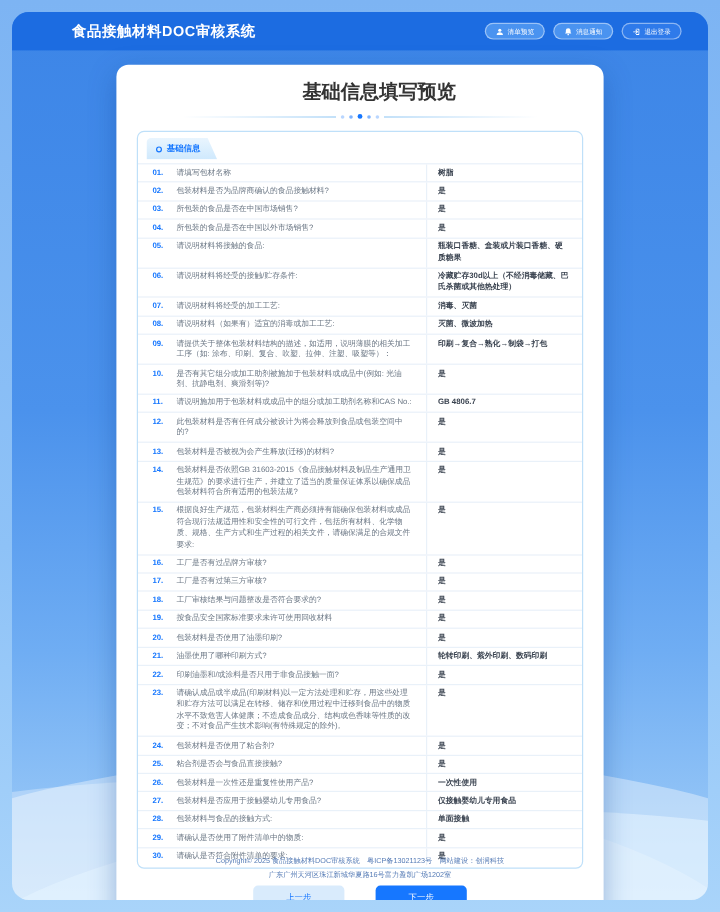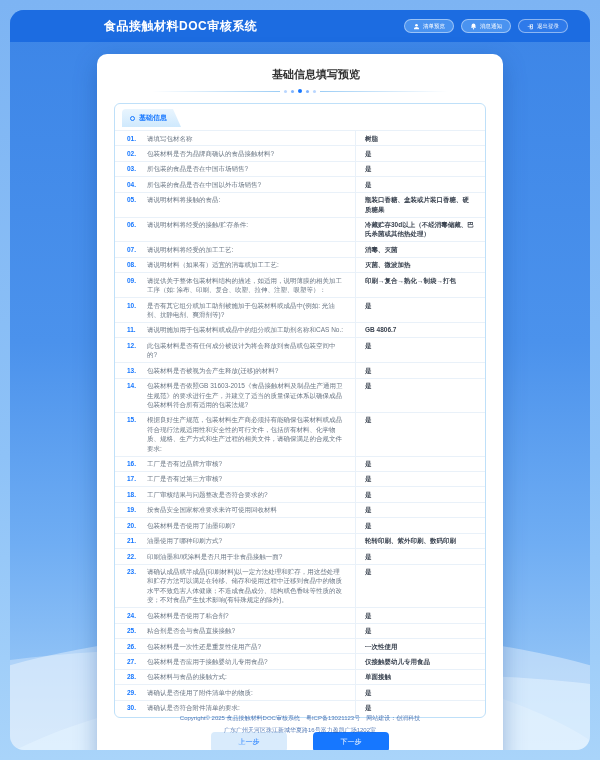--- a/index.html
+++ b/index.html
@@ -16,37 +16,37 @@
   .wave { position:absolute; border-radius:50%; }
   .w1 { left:-180px; right:-180px; bottom:-210px; height:330px; background:rgba(255,255,255,.38); }
   .w2 { left:-320px; right:-60px; bottom:-250px; height:350px; background:rgba(255,255,255,.30); }
   .w3 { left:-80px; right:-340px; bottom:-265px; height:340px; background:rgba(230,244,255,.55); }
 
   
   .topbar {
     position:relative; height:32px; background:#1c6ce1;
     display:flex; align-items:center; padding:0 22px 0 50px;
   }
-  .brand { color:#fff; font-size:12px; font-weight:bold; letter-spacing:.5px;margin-left:44px; }
+  .brand { color:#fff; font-size:12px; font-weight:bold; letter-spacing:.5px; }
   .topbar-actions { margin-left:auto; display:flex; gap:7px; }
   .pill {
     display:inline-flex; align-items:center; gap:3px; border:1px solid rgba(255,255,255,.45);
     background:#4a93f0; color:#fff; font-size:5.5px; padding:0 8px; height:14px;
     border-radius:8px; cursor:pointer; font-family:inherit; white-space:nowrap;
   }
   .pill svg { width:7px; height:7px; fill:#fff; }
   .pill.dark { background:#2e7aea; }
 
   
   .card {
     position:relative; width:406px; margin:12px auto 0; background:#fff;
     border-radius:10px; padding:13px 0 16px;
     box-shadow:0 8px 22px rgba(16,70,150,.35);
   }
-  .page-title { text-align:center; font-size:11px; font-weight:bold; color:#333;padding-left:32px; }
+  .page-title { text-align:center; font-size:16px; font-weight:bold; color:#333;padding-left:32px; }
   .steps { display:flex; align-items:center; justify-content:center; gap:4px; margin:7px 0 10px; }
   .step-line { width:128px; height:1px; }
   .step-line.l { background:linear-gradient(90deg, rgba(130,190,245,0), #9ccdf5); }
   .step-line.r { background:linear-gradient(90deg, #9ccdf5, rgba(130,190,245,0)); }
   .dot { width:3px; height:3px; border-radius:50%; background:#1677ff; opacity:.3; }
   .dot.near { opacity:.55; }
   .dot.active { width:4px; height:4px; opacity:1; }
 
   
   .panel { margin:0 17px; border:1px solid #bfe0f9; border-radius:6px; background:#fff; padding-bottom:2px; }

